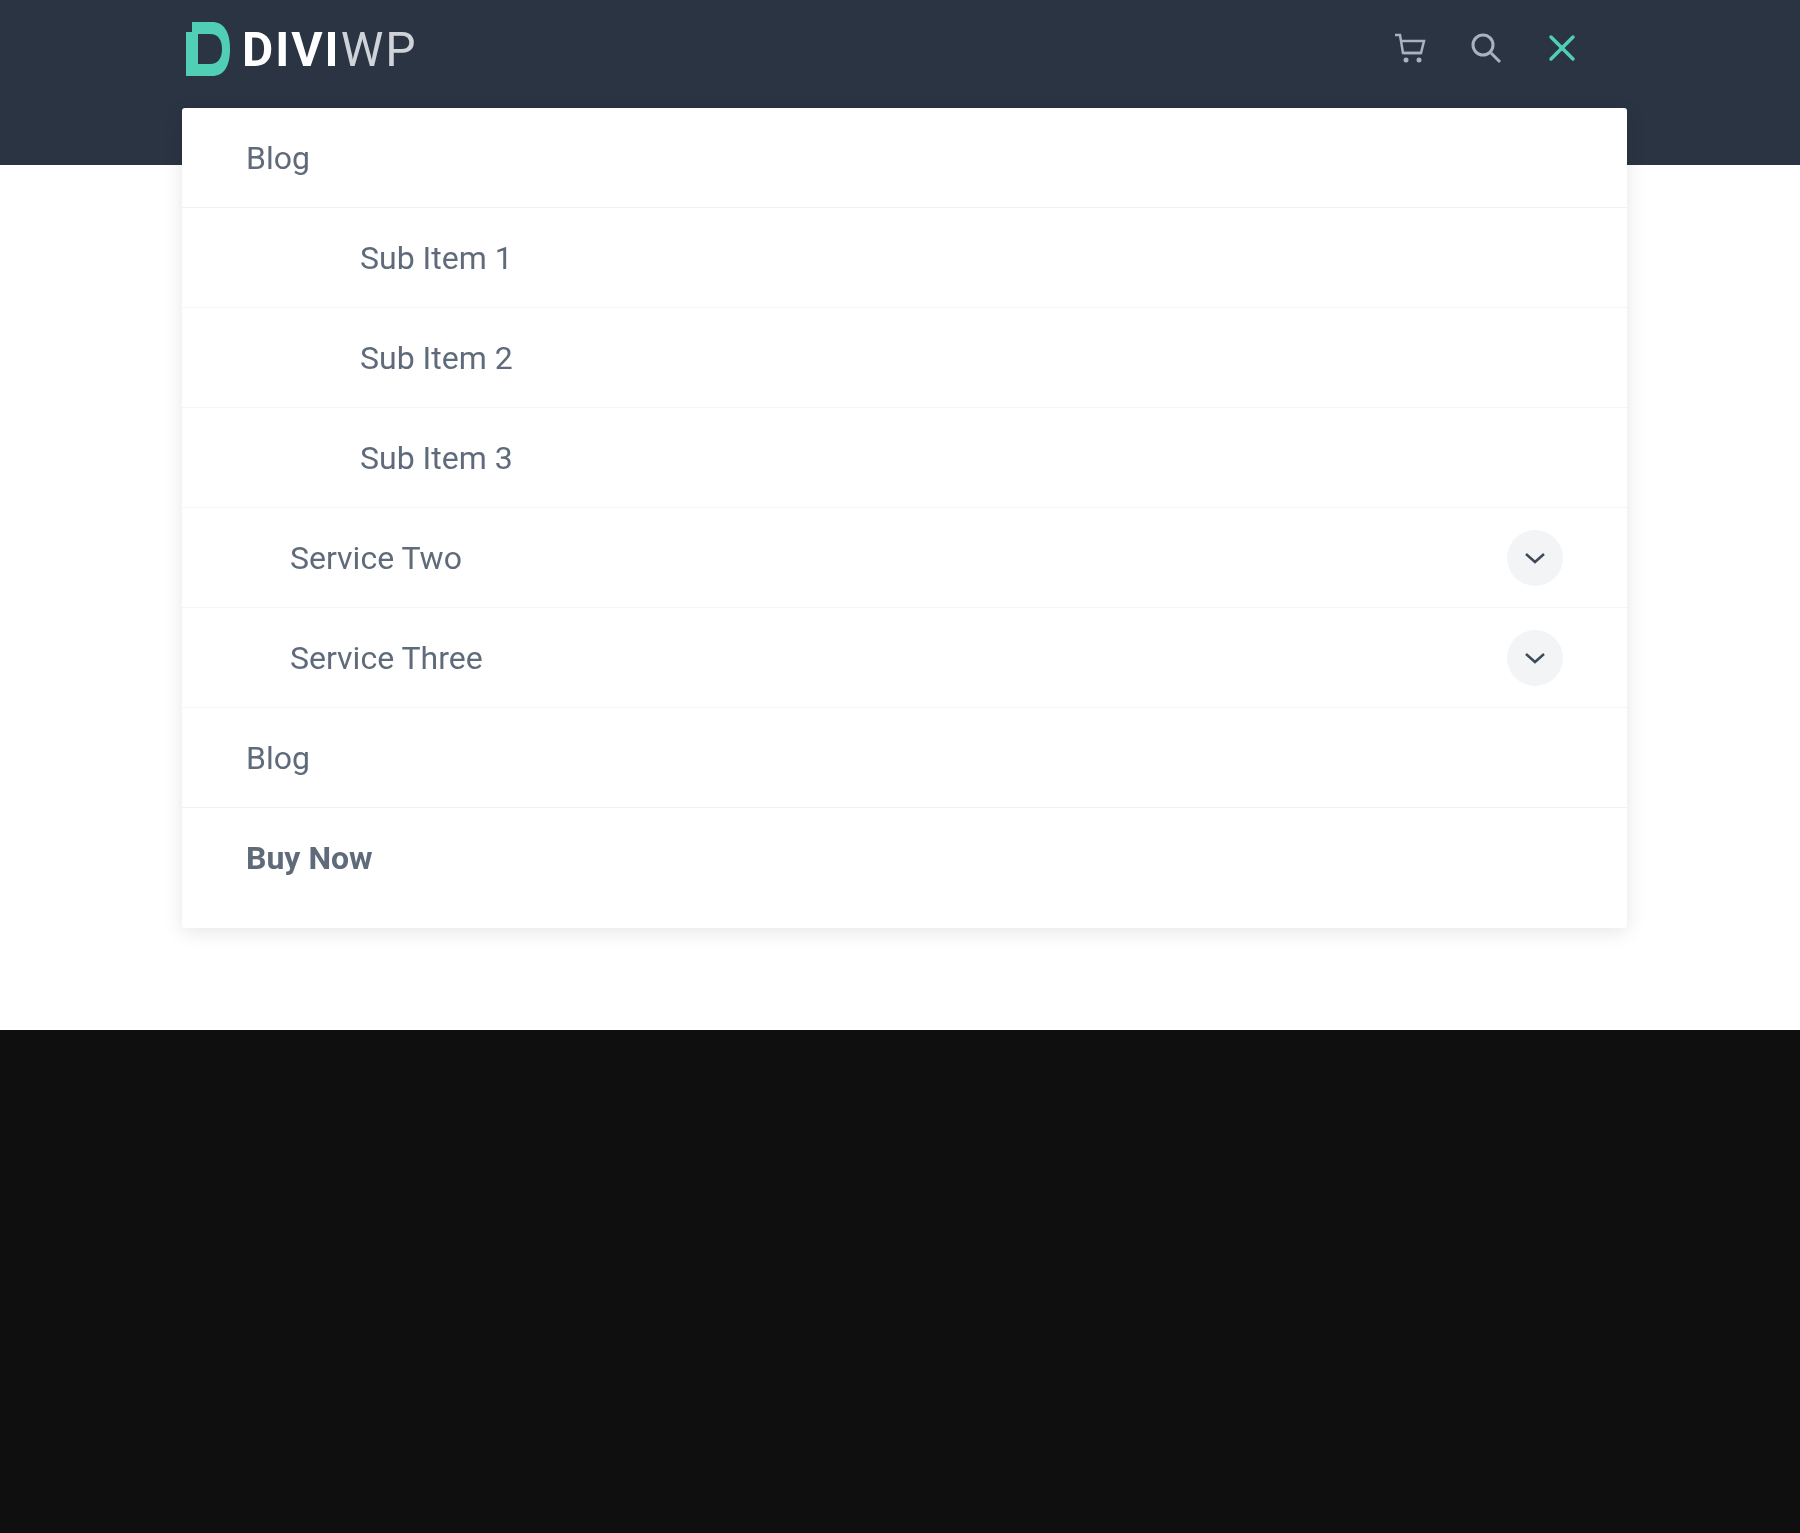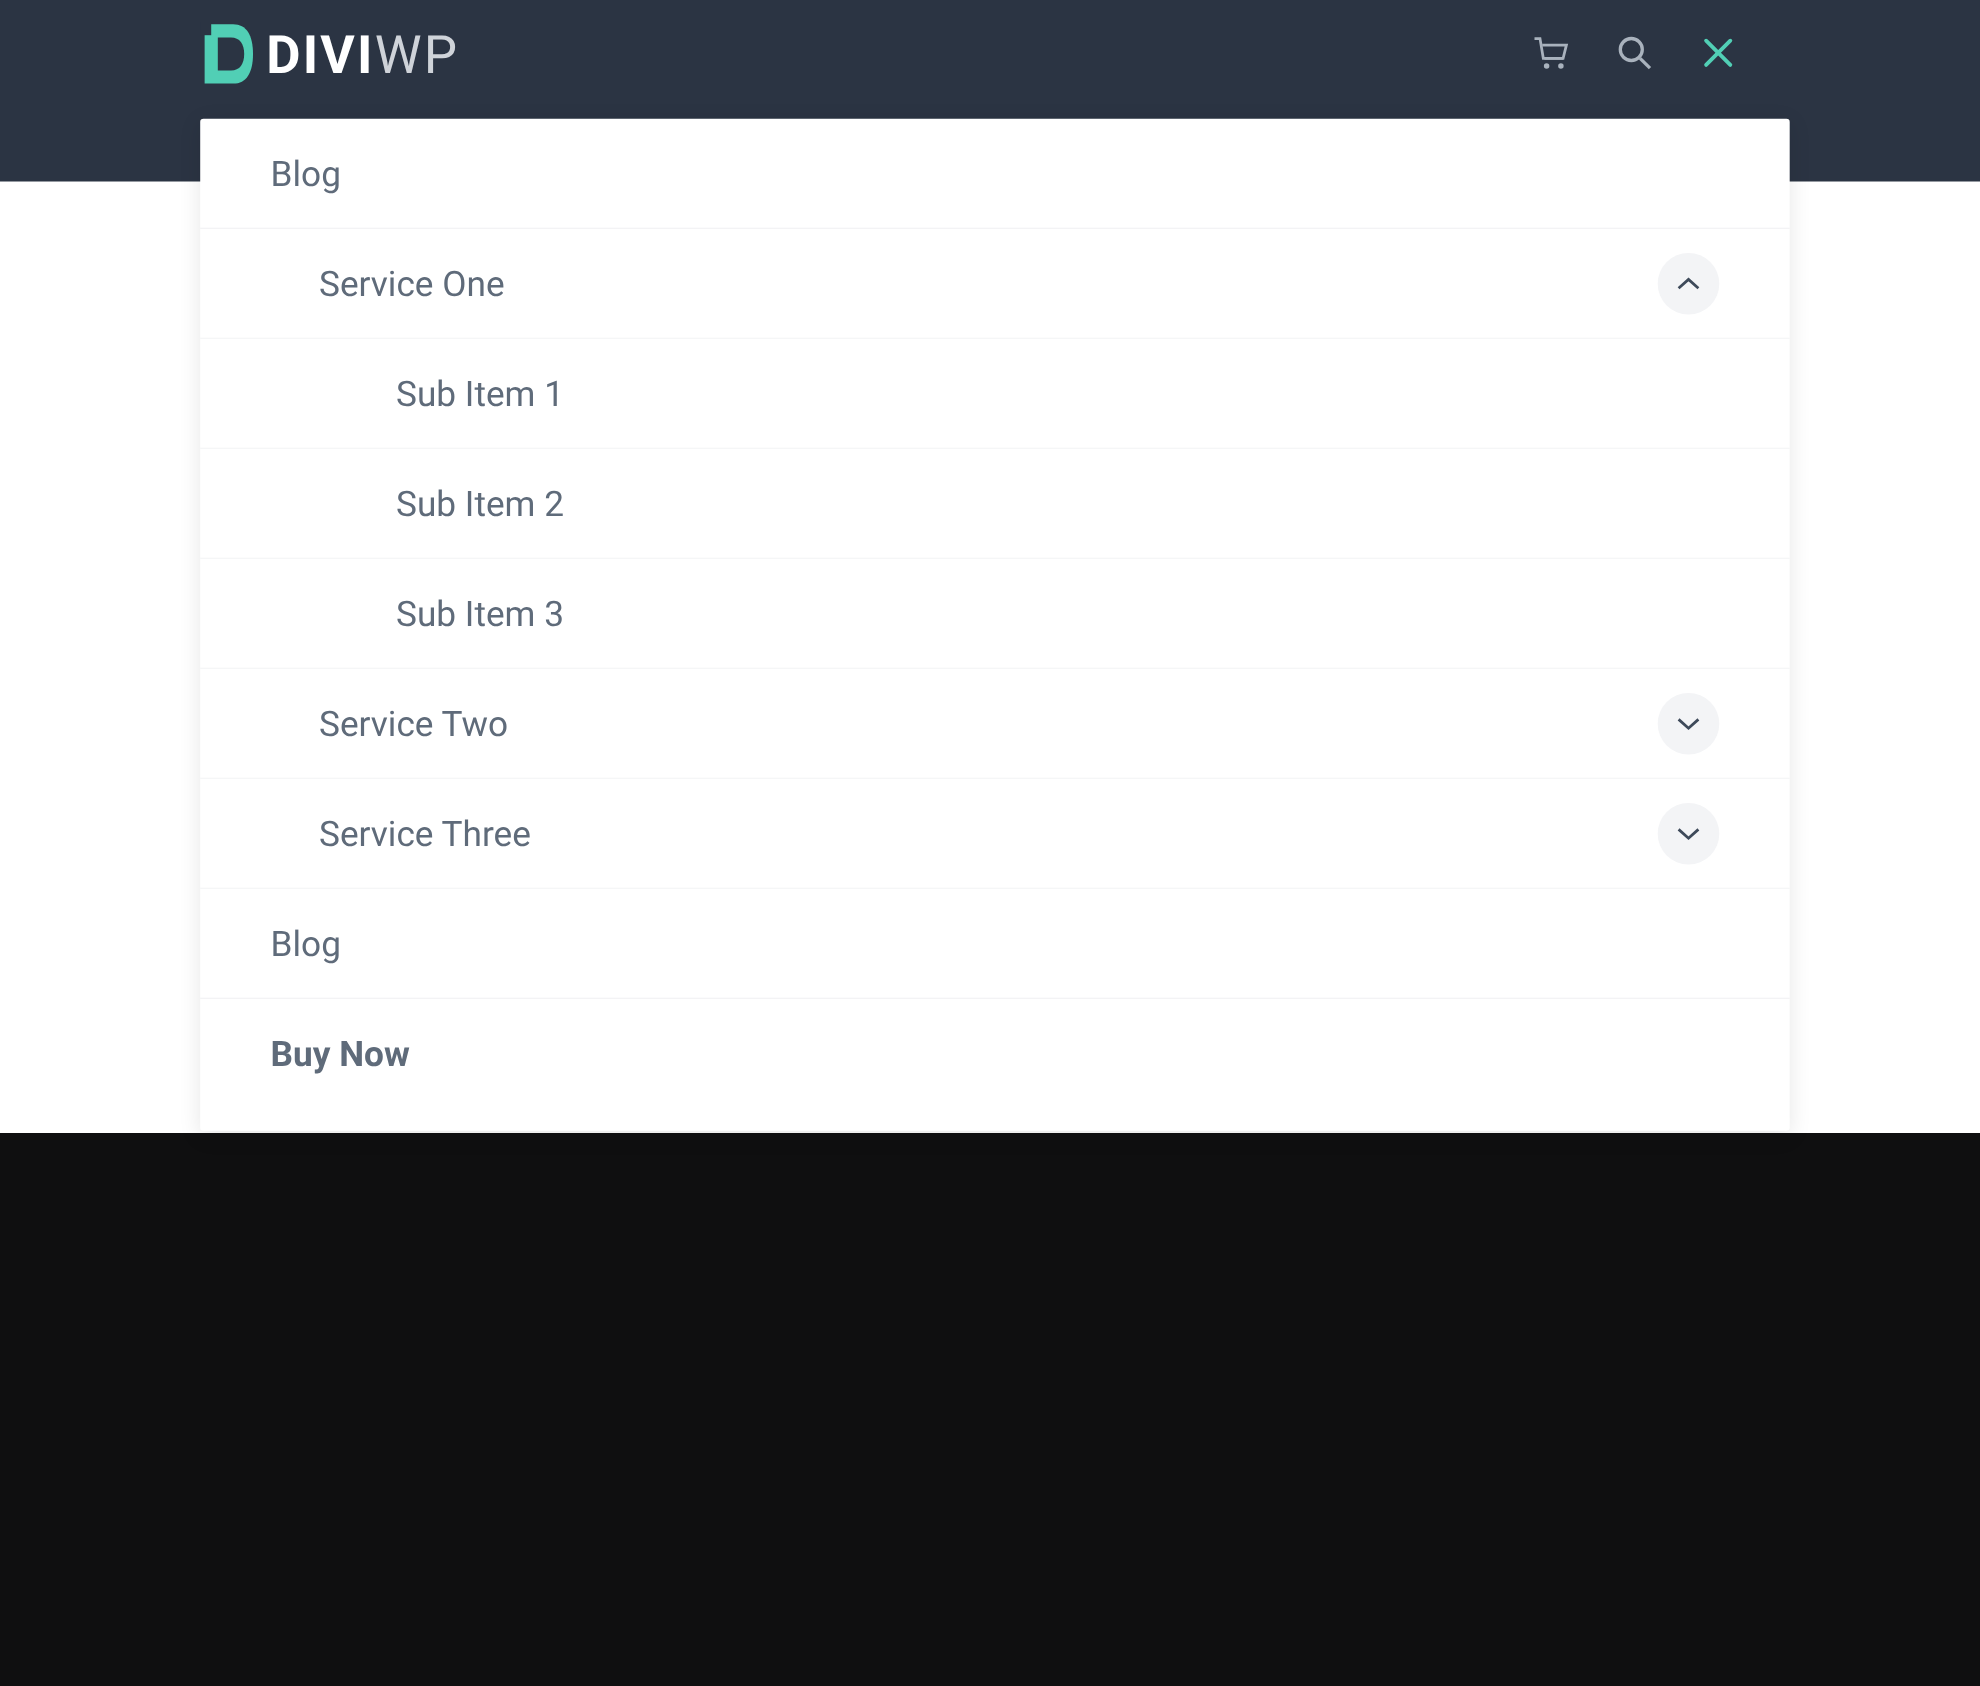--- a/index.html
+++ b/index.html
@@ -149,30 +149,20 @@
 </div>
 
 <div class="menu-panel">
 
 
   <div class="menu-item">
     <span class="menu-label">Blog</span>
   </div>
 
 
-  <div class="menu-item level-1">
-    <span class="menu-label">Service One</span>
-    <span class="toggle">
-      <span>
-        <svg width="22" height="14" viewBox="0 0 22 14" fill="none" stroke="#3e4a5a" stroke-width="2.5">
-            <polyline points="2,11 11,3 20,11"></polyline>
-          </svg>
-      </span>
-    </span>
-  </div>
 
   <div class="menu-item level-2">
     <span class="menu-label">Sub Item 1</span>
   </div>
   <div class="menu-item level-2">
     <span class="menu-label">Sub Item 2</span>
   </div>
   <div class="menu-item level-2">
     <span class="menu-label">Sub Item 3</span>
   </div>

